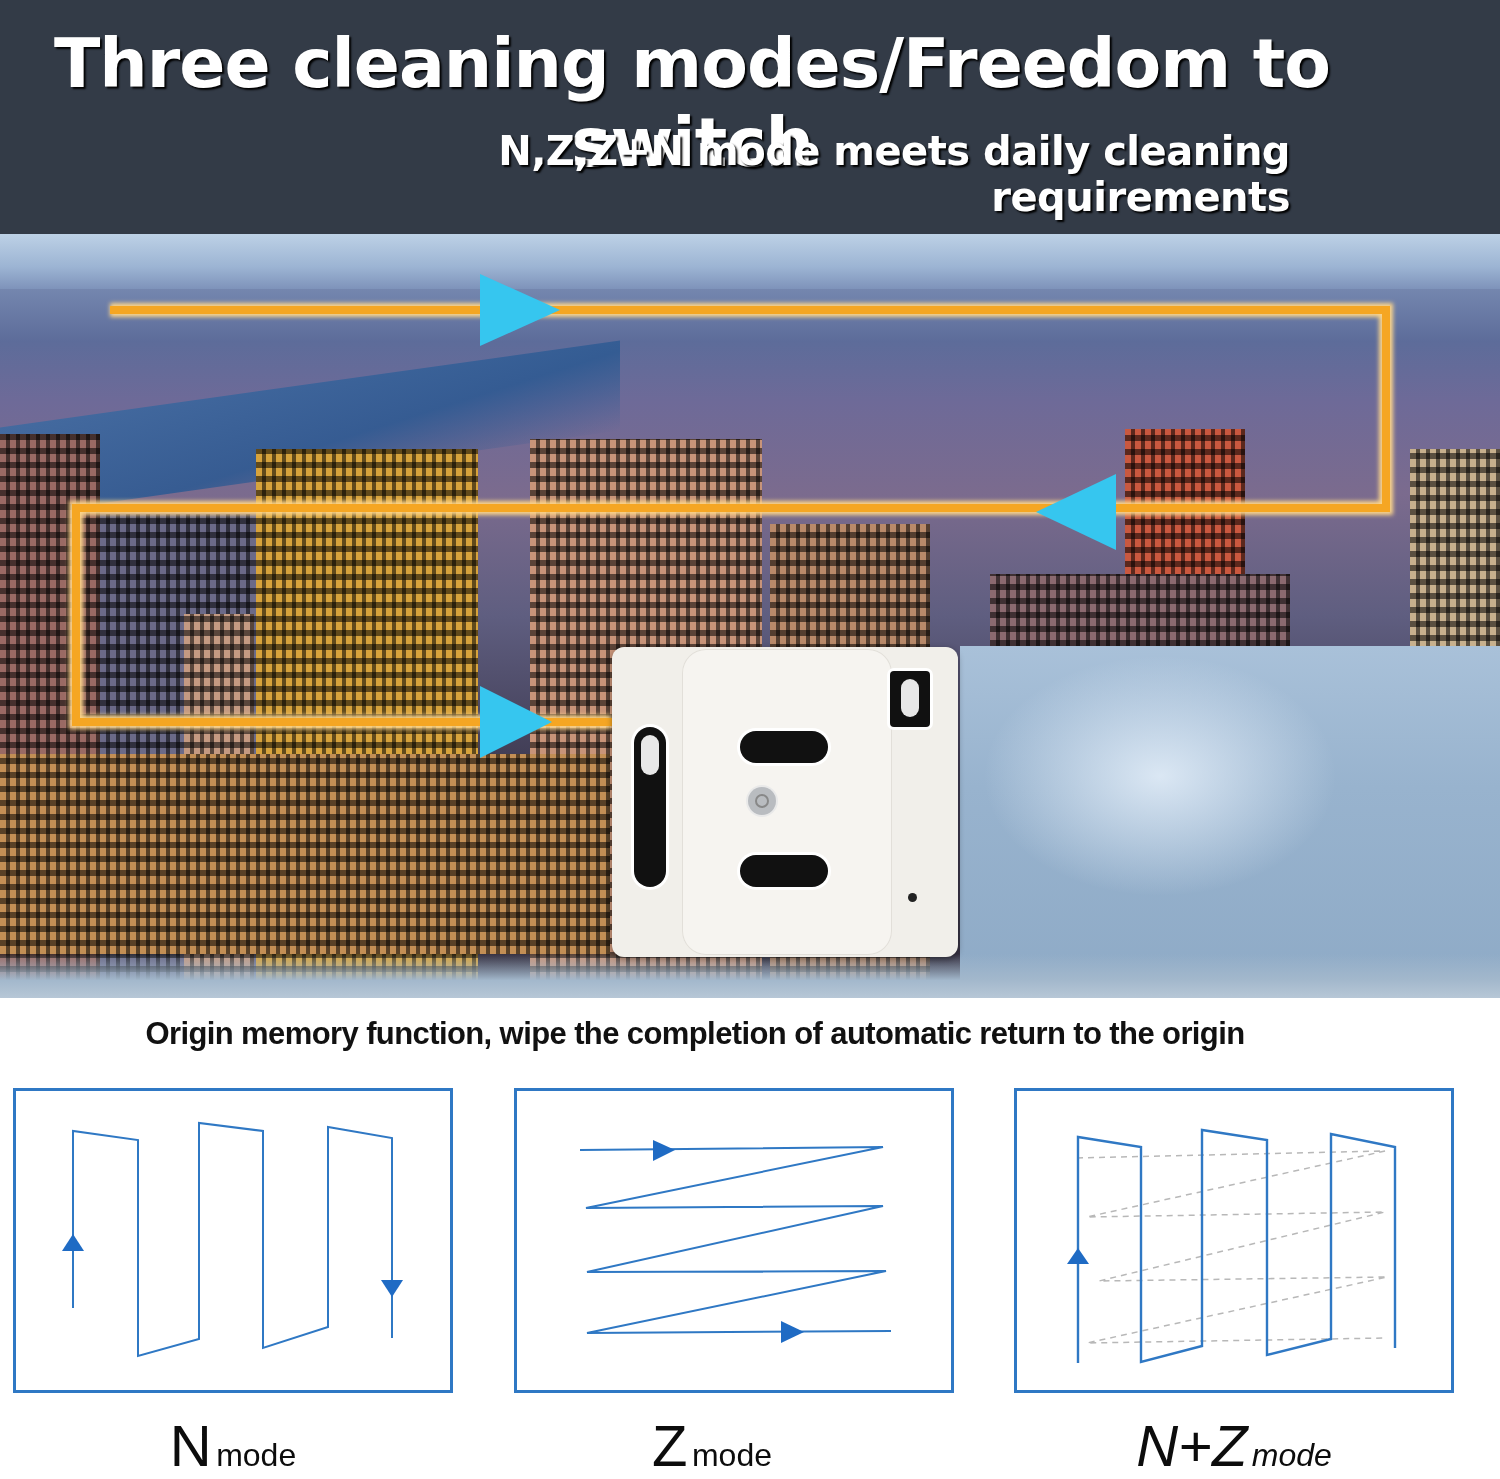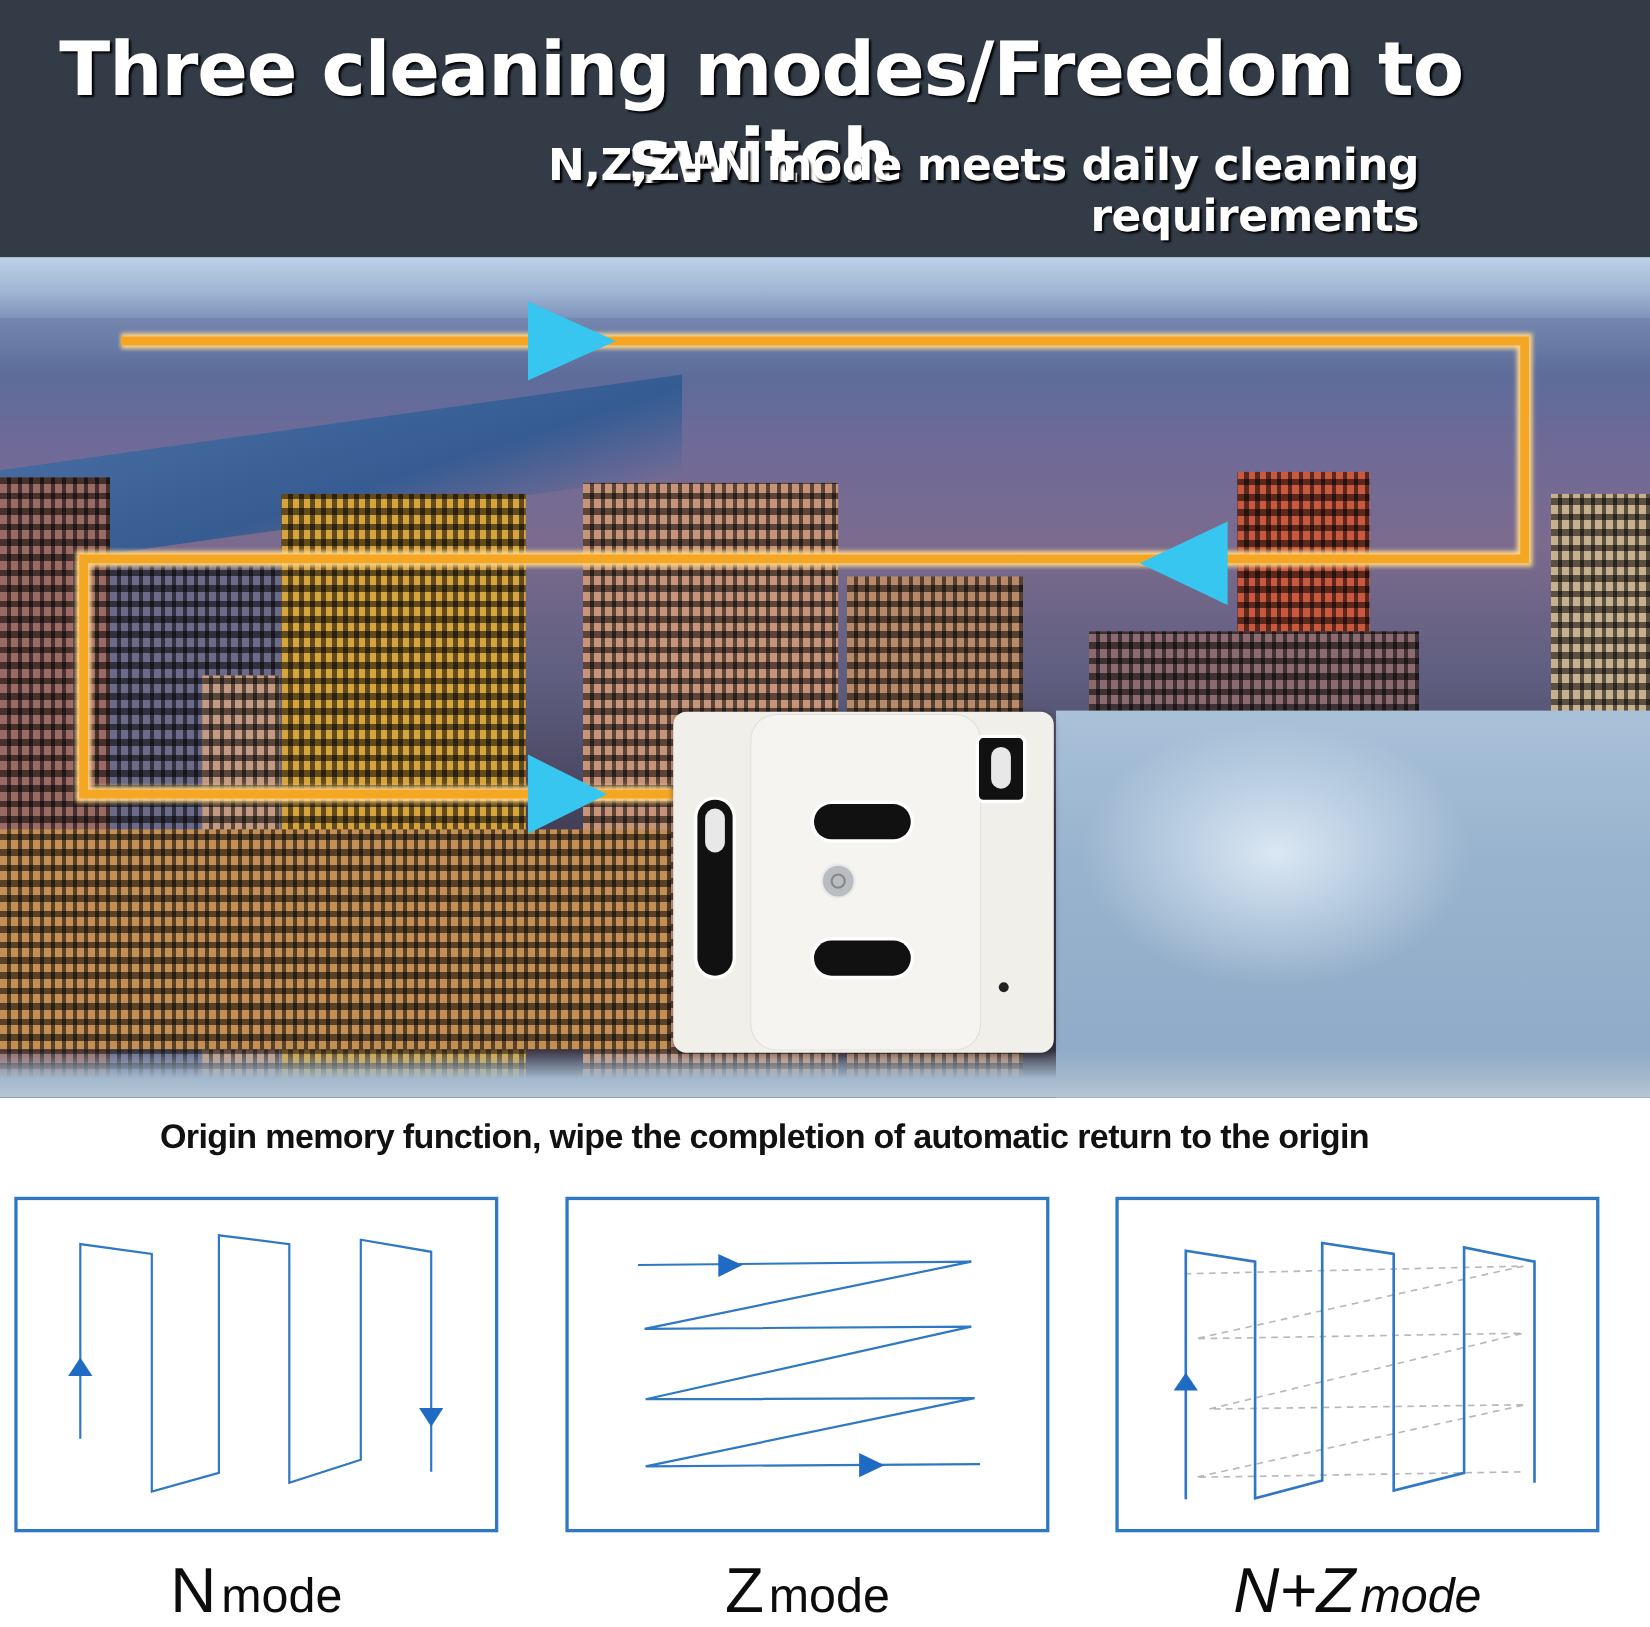--- a/index.html
+++ b/index.html
@@ -113,21 +113,21 @@
   .mode-box {
     position: absolute; top: 1088px; width: 440px; height: 305px;
     border: 3px solid #2f78c4; background: #fff;
   }
   .mode-box svg { position: absolute; left: 0; top: 0; }
   .mode-label {
     position: absolute; top: 1412px; width: 440px; text-align: center;
     color: #0c0c0c; font-family: "Liberation Sans", sans-serif;
   }
   .mode-label .big { font-size: 58px; }
-  .mode-label .small { font-size: 44px; }
+  .mode-label .small { font-size: 32px; }
 </style>
 </head>
 <body>
 
 <div class="header">
   <div class="title">Three cleaning modes/Freedom to switch</div>
   <div class="subtitle">N,Z,Z+N mode meets daily cleaning requirements</div>
 </div>
 
 <div class="scene">
@@ -197,21 +197,21 @@
 
 <div class="mode-box" style="left:514px;">
   <svg width="434" height="299" viewBox="0 0 434 299">
     <g stroke="#2f78c4" stroke-width="2" fill="none">
       <polyline points="63,59 366,56 69,117 366,115 70,181 369,180 70,242 374,240"></polyline>
     </g>
     <polygon points="136,49 136,70 158,59" fill="#1f6bc4"></polygon>
     <polygon points="264,230 264,252 287,241" fill="#1f6bc4"></polygon>
   </svg>
 </div>
-<div class="mode-label" style="left:514px;">
+<div class="mode-label" style="left:492px;">
   <span class="big">Z</span>
   <span class="small">mode</span>
 </div>
 
 <div class="mode-box" style="left:1014px;">
   <svg width="434" height="299" viewBox="0 0 434 299">
     <g stroke="#b8b8b8" stroke-width="1.5" fill="none" stroke-dasharray="6,5">
       <polyline points="60,67 368,60 70,126 368,121 82,190 370,186 70,252 368,247"></polyline>
     </g>
     <g stroke="#2f78c4" stroke-width="2.4" fill="none">

